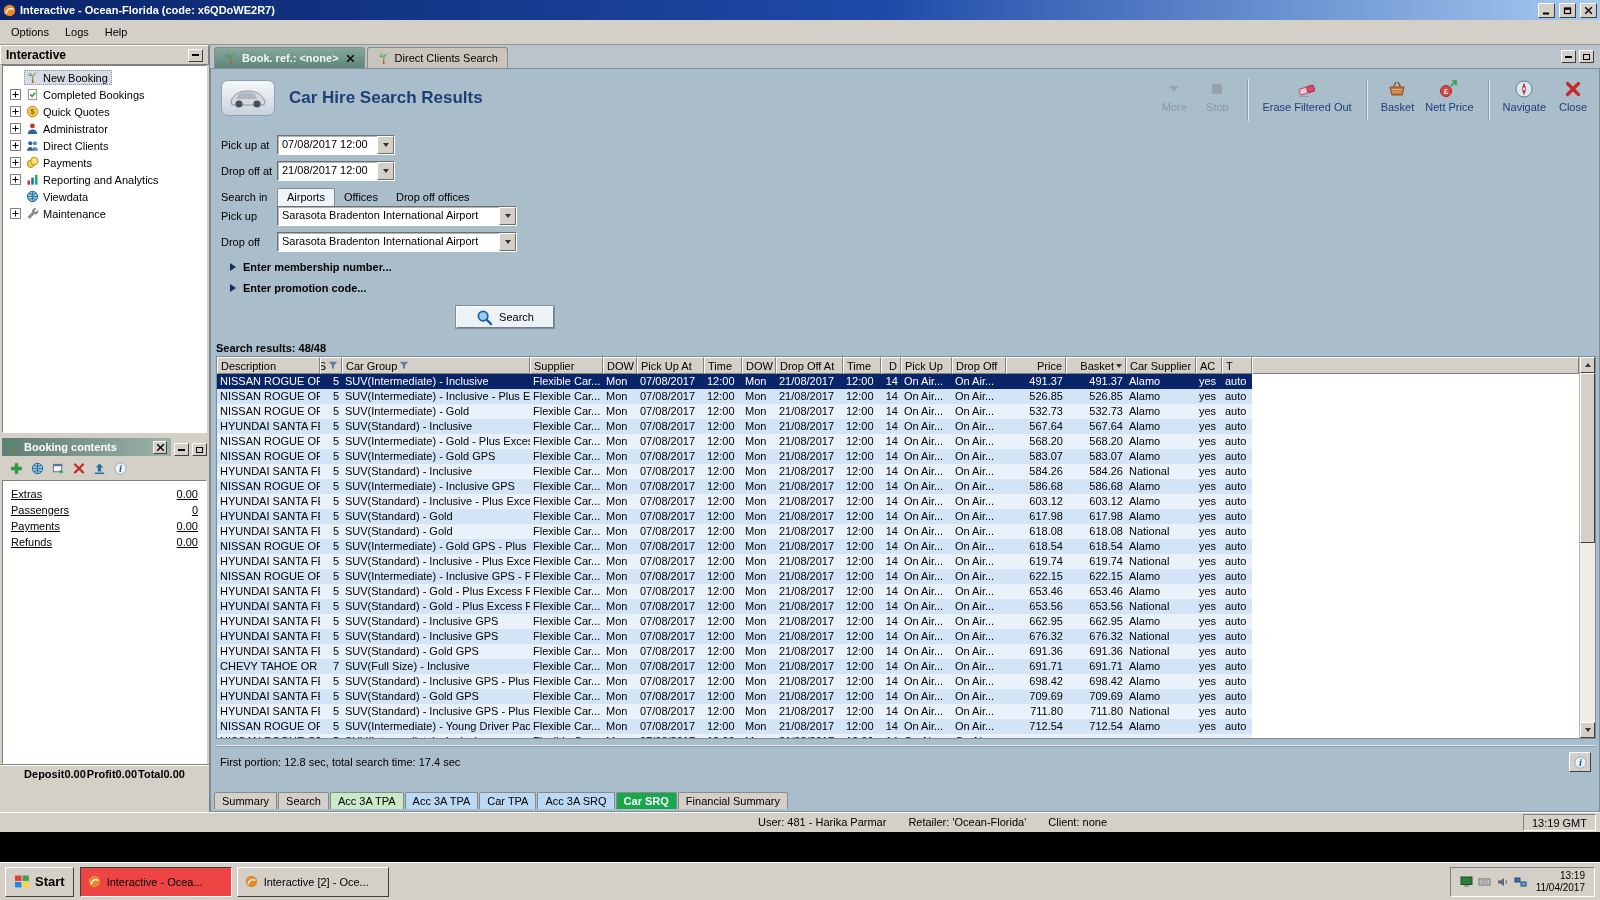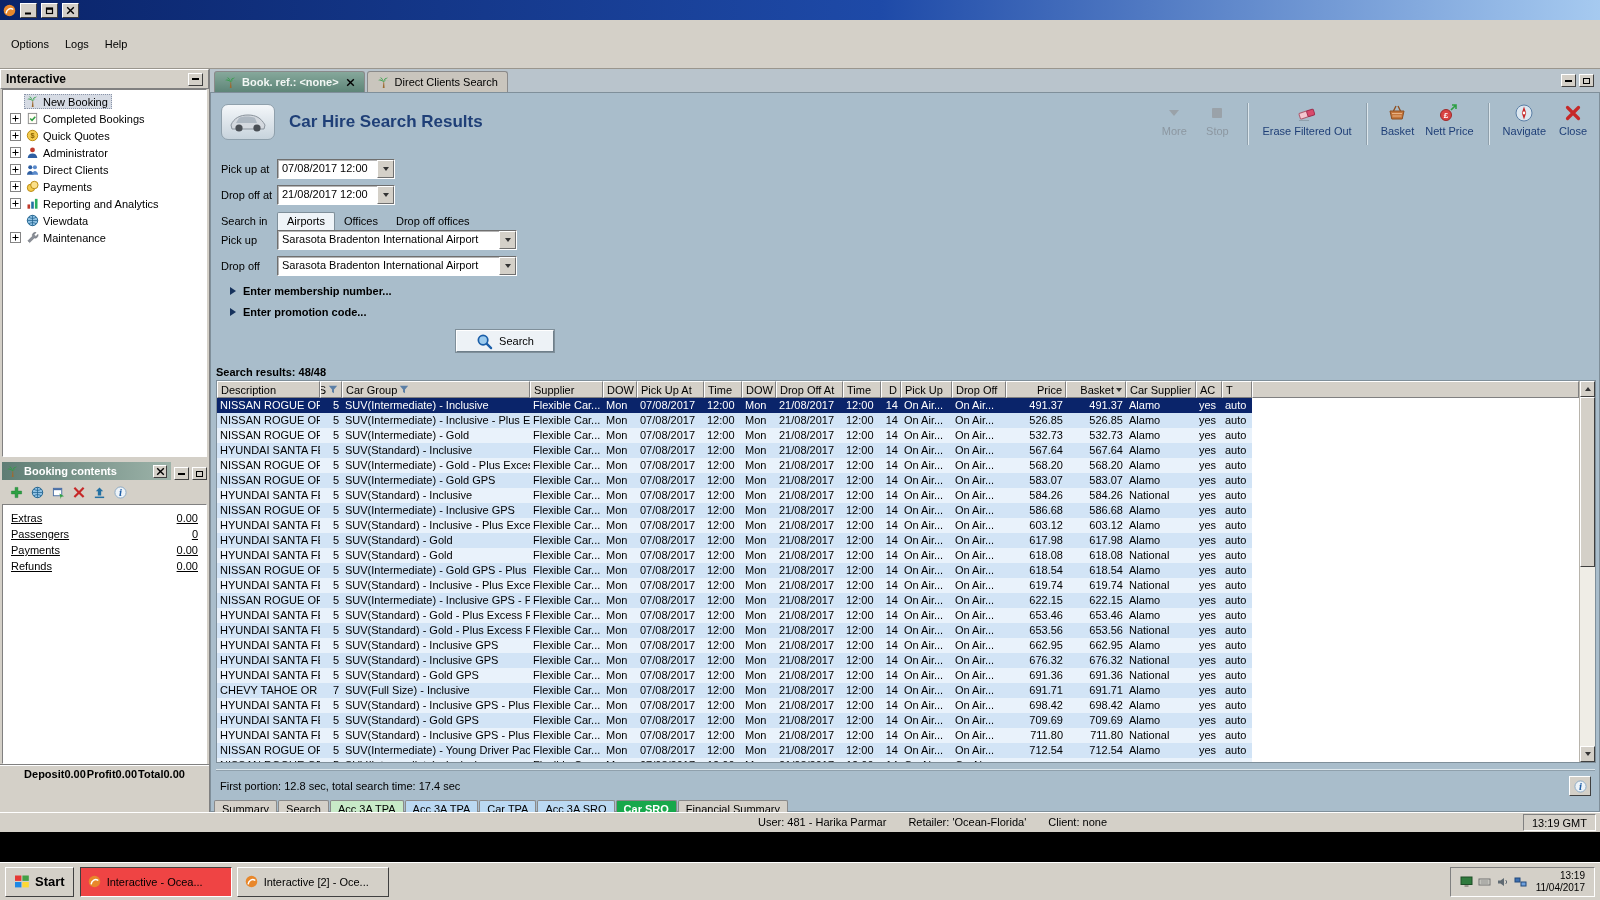--- a/index.html
+++ b/index.html
@@ -4,21 +4,21 @@
 <style>
   html,body{margin:0;padding:0;background:#000;}
   body{font-family:"Liberation Sans",sans-serif;font-size:11px;color:#000;}
   *{box-sizing:border-box;}
   .screen{position:relative;width:1600px;height:900px;display:flex;flex-direction:column;overflow:hidden;background:#D4D0C8;}
 
   
   .titlebar{flex:0 0 20px;background:linear-gradient(90deg,#0A246A 0%,#1E4AA8 55%,#A6CAF0 100%);display:flex;align-items:center;padding:0 3px;gap:4px;}
   .tb-title{flex:1;color:#fff;font-weight:bold;white-space:nowrap;overflow:hidden;}
   .winbtn{width:17px;height:15px;flex:0 0 auto;background:#D4D0C8;border:1px solid;border-color:#FFF #404040 #404040 #FFF;display:flex;align-items:center;justify-content:center;}
-  .menubar{flex:0 0 19px;background:#D4D0C8;display:flex;align-items:flex-start;padding:16px 3px;border-bottom:1px solid #9A968E;}
+  .menubar{flex:0 0 19px;background:#D4D0C8;display:flex;align-items:flex-start;padding:4px 3px;border-bottom:1px solid #9A968E;}
   .menu-item{padding:2px 8px;cursor:default;}
 
   .app-body{flex:1;display:flex;min-height:0;}
 
   
   .left-col{flex:0 0 210px;display:flex;flex-direction:column;background:#D4D0C8;border-right:1px solid #808080;min-height:0;}
   .iv-header{flex:0 0 20px;display:flex;align-items:center;padding:0 5px;border:1px solid;border-color:#FFF #808080 #808080 #FFF;font-weight:bold;font-size:12px;}
   .iv-header .sp{flex:1;}
   .iv-btn{width:15px;height:13px;background:#D4D0C8;border:1px solid;border-color:#FFF #404040 #404040 #FFF;display:flex;align-items:center;justify-content:center;}
   .hline{width:7px;height:2px;background:#000;display:block;}
@@ -132,20 +132,21 @@
 
 <div class="screen">
 
   <div class="titlebar">
     <span class="ic">
         <svg width="13" height="13" viewBox="0 0 14 14">
           <circle cx="7" cy="7" r="6.2" fill="#E8872B"></circle>
           <path d="M3.5 9.5C4 5.5 8 4 10.5 5.5" stroke="#fff" stroke-width="1.6" fill="none" stroke-linecap="round"></path>
         </svg>
       </span>
+    <span class="tb-title">Interactive - Ocean-Florida (code: x6QDoWE2R7)</span>
     <span class="winbtn">
         <span class="ic">
           <svg width="9" height="9" viewBox="0 0 9 9">
             <rect x="1" y="6.5" width="6" height="2" fill="#000"></rect>
           </svg>
         </span>
       </span>
     <span class="winbtn">
         <span class="ic">
           <svg width="9" height="9" viewBox="0 0 9 9">

